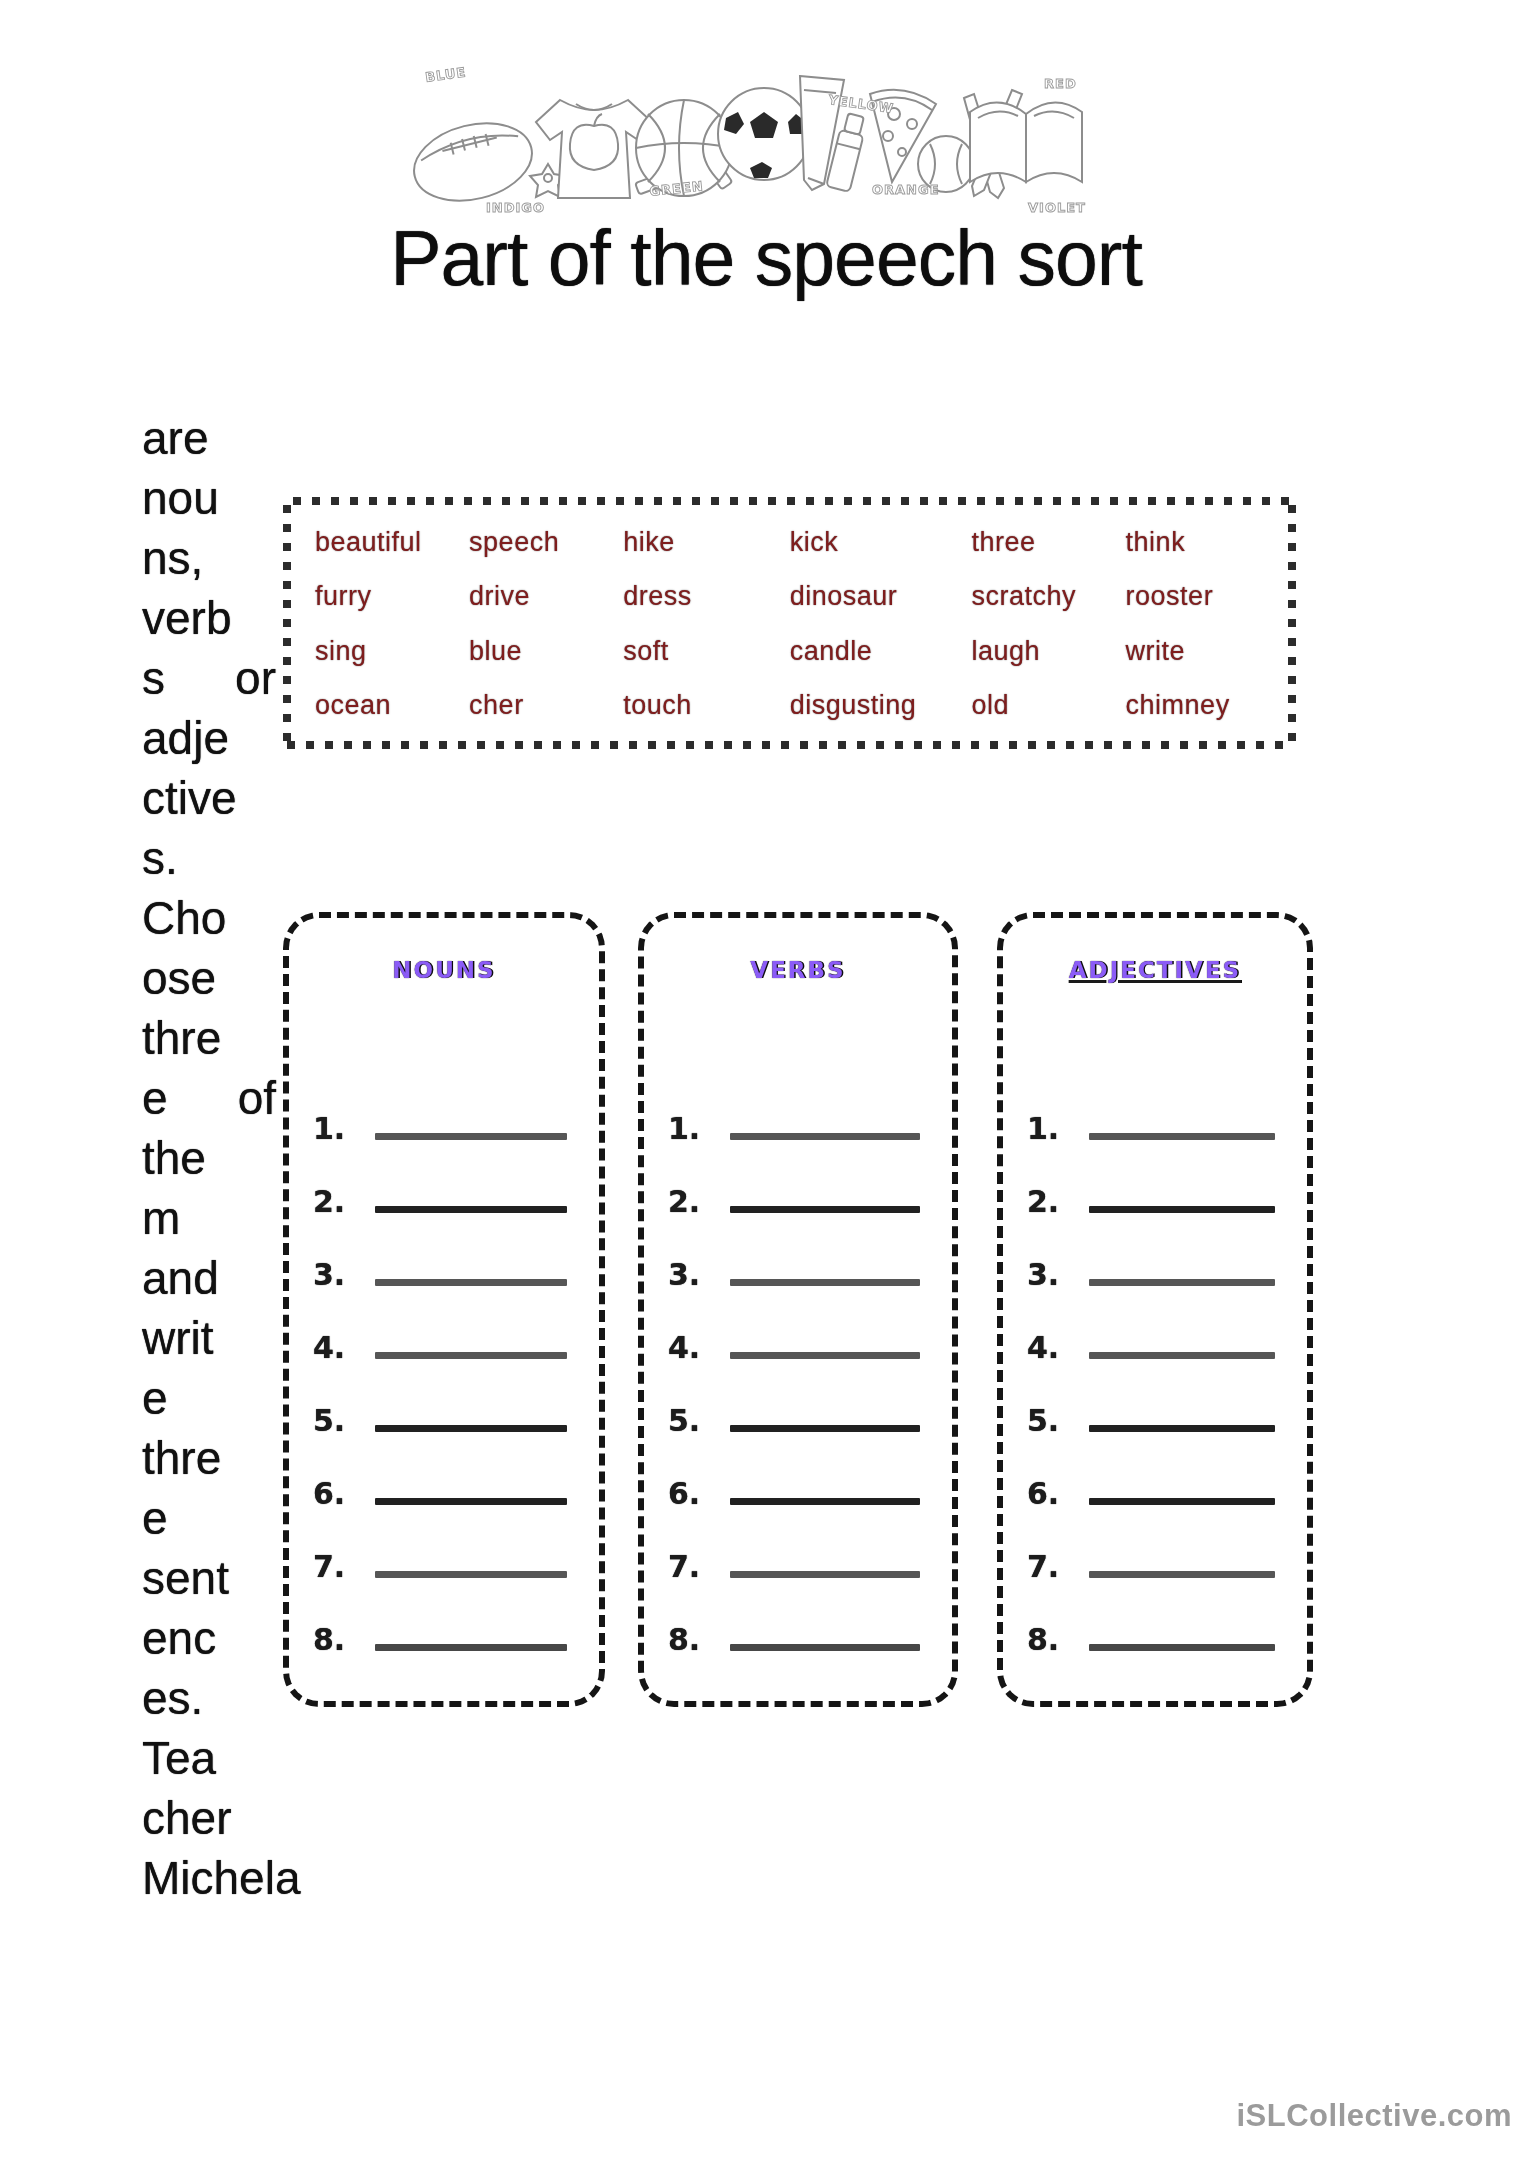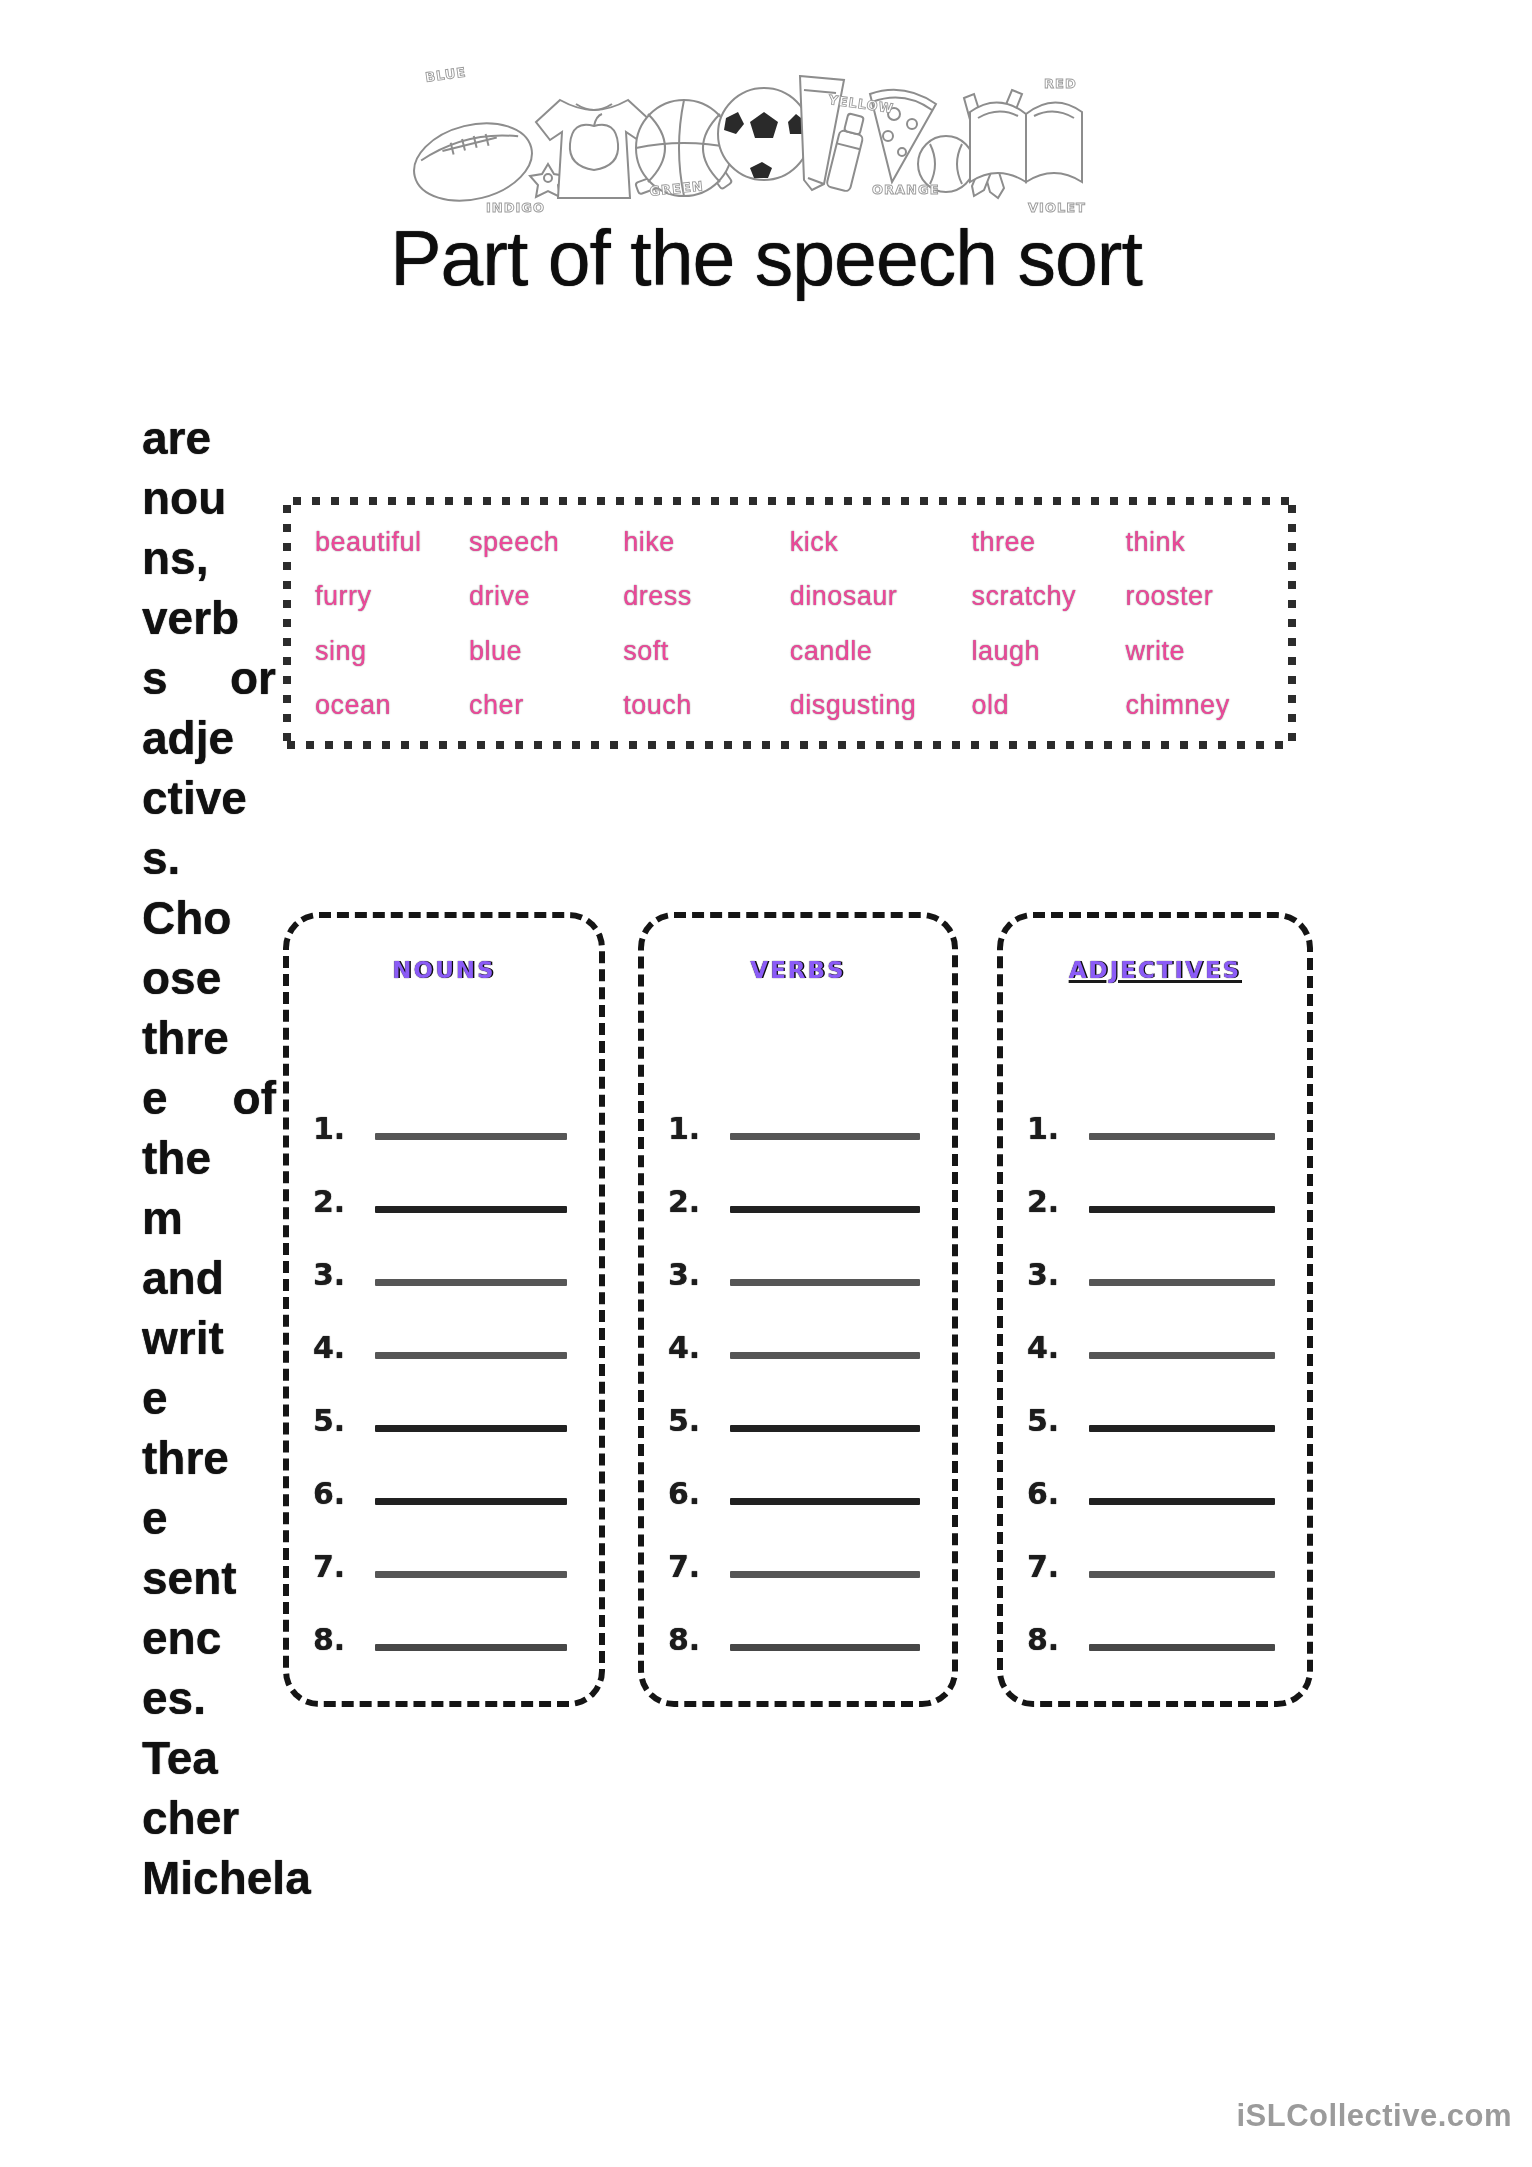--- a/index.html
+++ b/index.html
@@ -30,21 +30,20 @@
   .intro-first{
     position:absolute;left:142px;top:336px;width:1252px;
     font-size:46px;color:#111;
     text-align:justify;text-align-last:justify;
     text-shadow:0 0 1px #111;
   }
   .intro-col{
     position:absolute;left:142px;top:408px;width:134px;
     font-size:46px;line-height:60px;color:#111;
     text-shadow:0 0 1px #111;
-    font-weight:bold;
   }
   .intro-col .iline{
     text-align:justify;text-align-last:justify;
     height:60px;overflow:visible;white-space:pre;
   }
   .intro-col .iline:nth-child(5),
   .intro-col .iline:nth-child(12){white-space:normal;}
 
   
   .word-box{position:absolute;left:283px;top:497px;width:1013px;height:252px;}
@@ -56,21 +55,21 @@
   .wb-left  {left:0;top:8px;bottom:8px;width:8px;
     background-image:repeating-linear-gradient(180deg,#2c2c2c 0 8px,transparent 8px 19px);}
   .wb-right {right:0;top:8px;bottom:8px;width:8px;
     background-image:repeating-linear-gradient(180deg,#2c2c2c 0 8px,transparent 8px 19px);}
   .wb-grid{
     position:absolute;left:32px;top:30px;right:24px;bottom:28px;
     display:grid;grid-template-columns:1fr 1fr 1.08fr 1.18fr 1fr 0.95fr;
     align-content:space-between;justify-items:start;
   }
   .word{
-    font-size:27px;color:#ec4899;letter-spacing:.5px;
+    font-size:27px;color:#7f1d1d;letter-spacing:.5px;
     text-shadow:0 0 1.4px #5c5c5c;
     filter:blur(.35px);
   }
 
   
   .sort-box{
     position:absolute;top:912px;height:795px;
     border:6px dashed #151515;border-radius:36px;
     box-sizing:border-box;
   }

